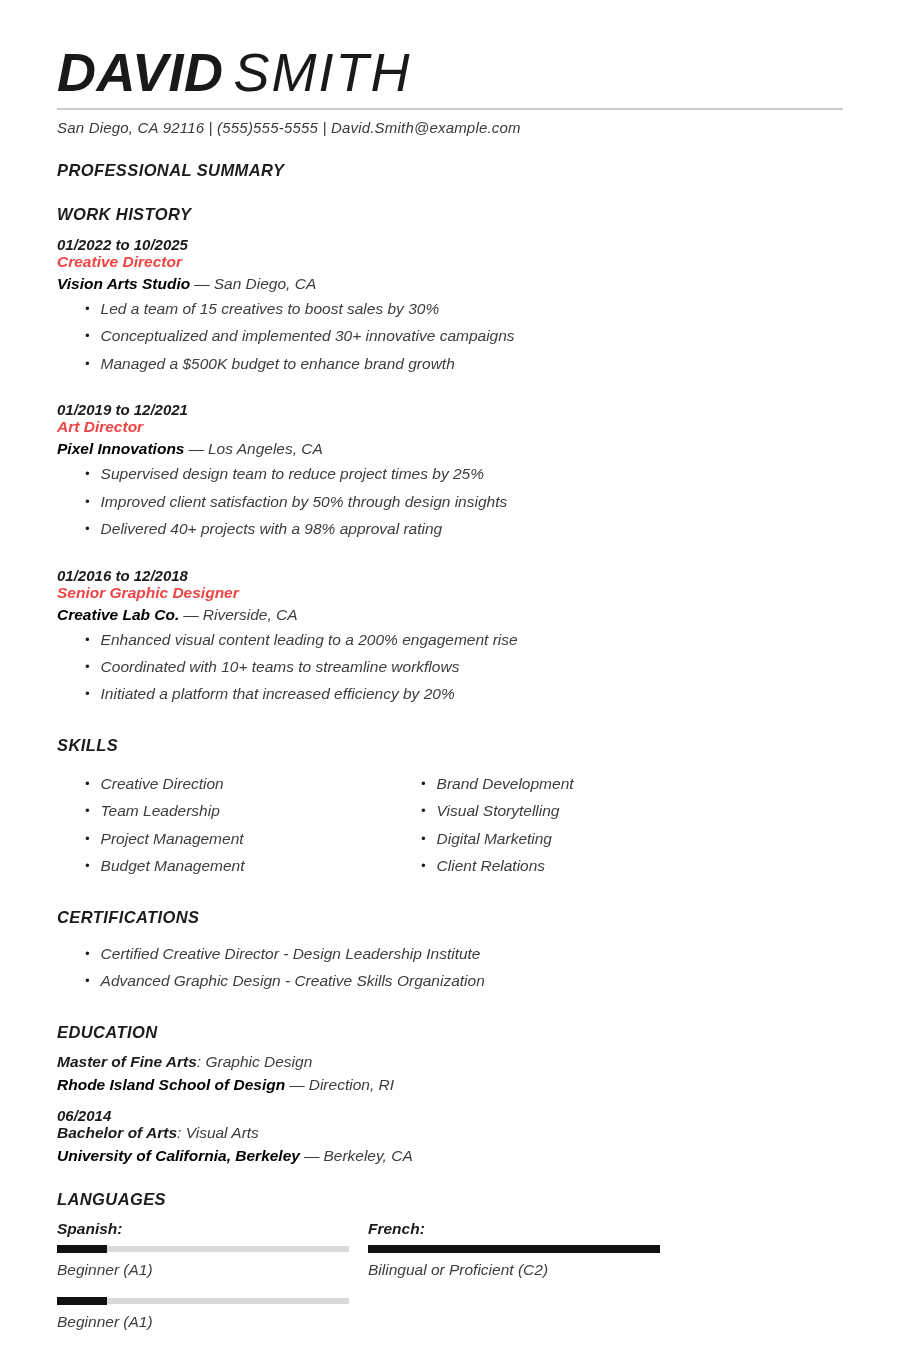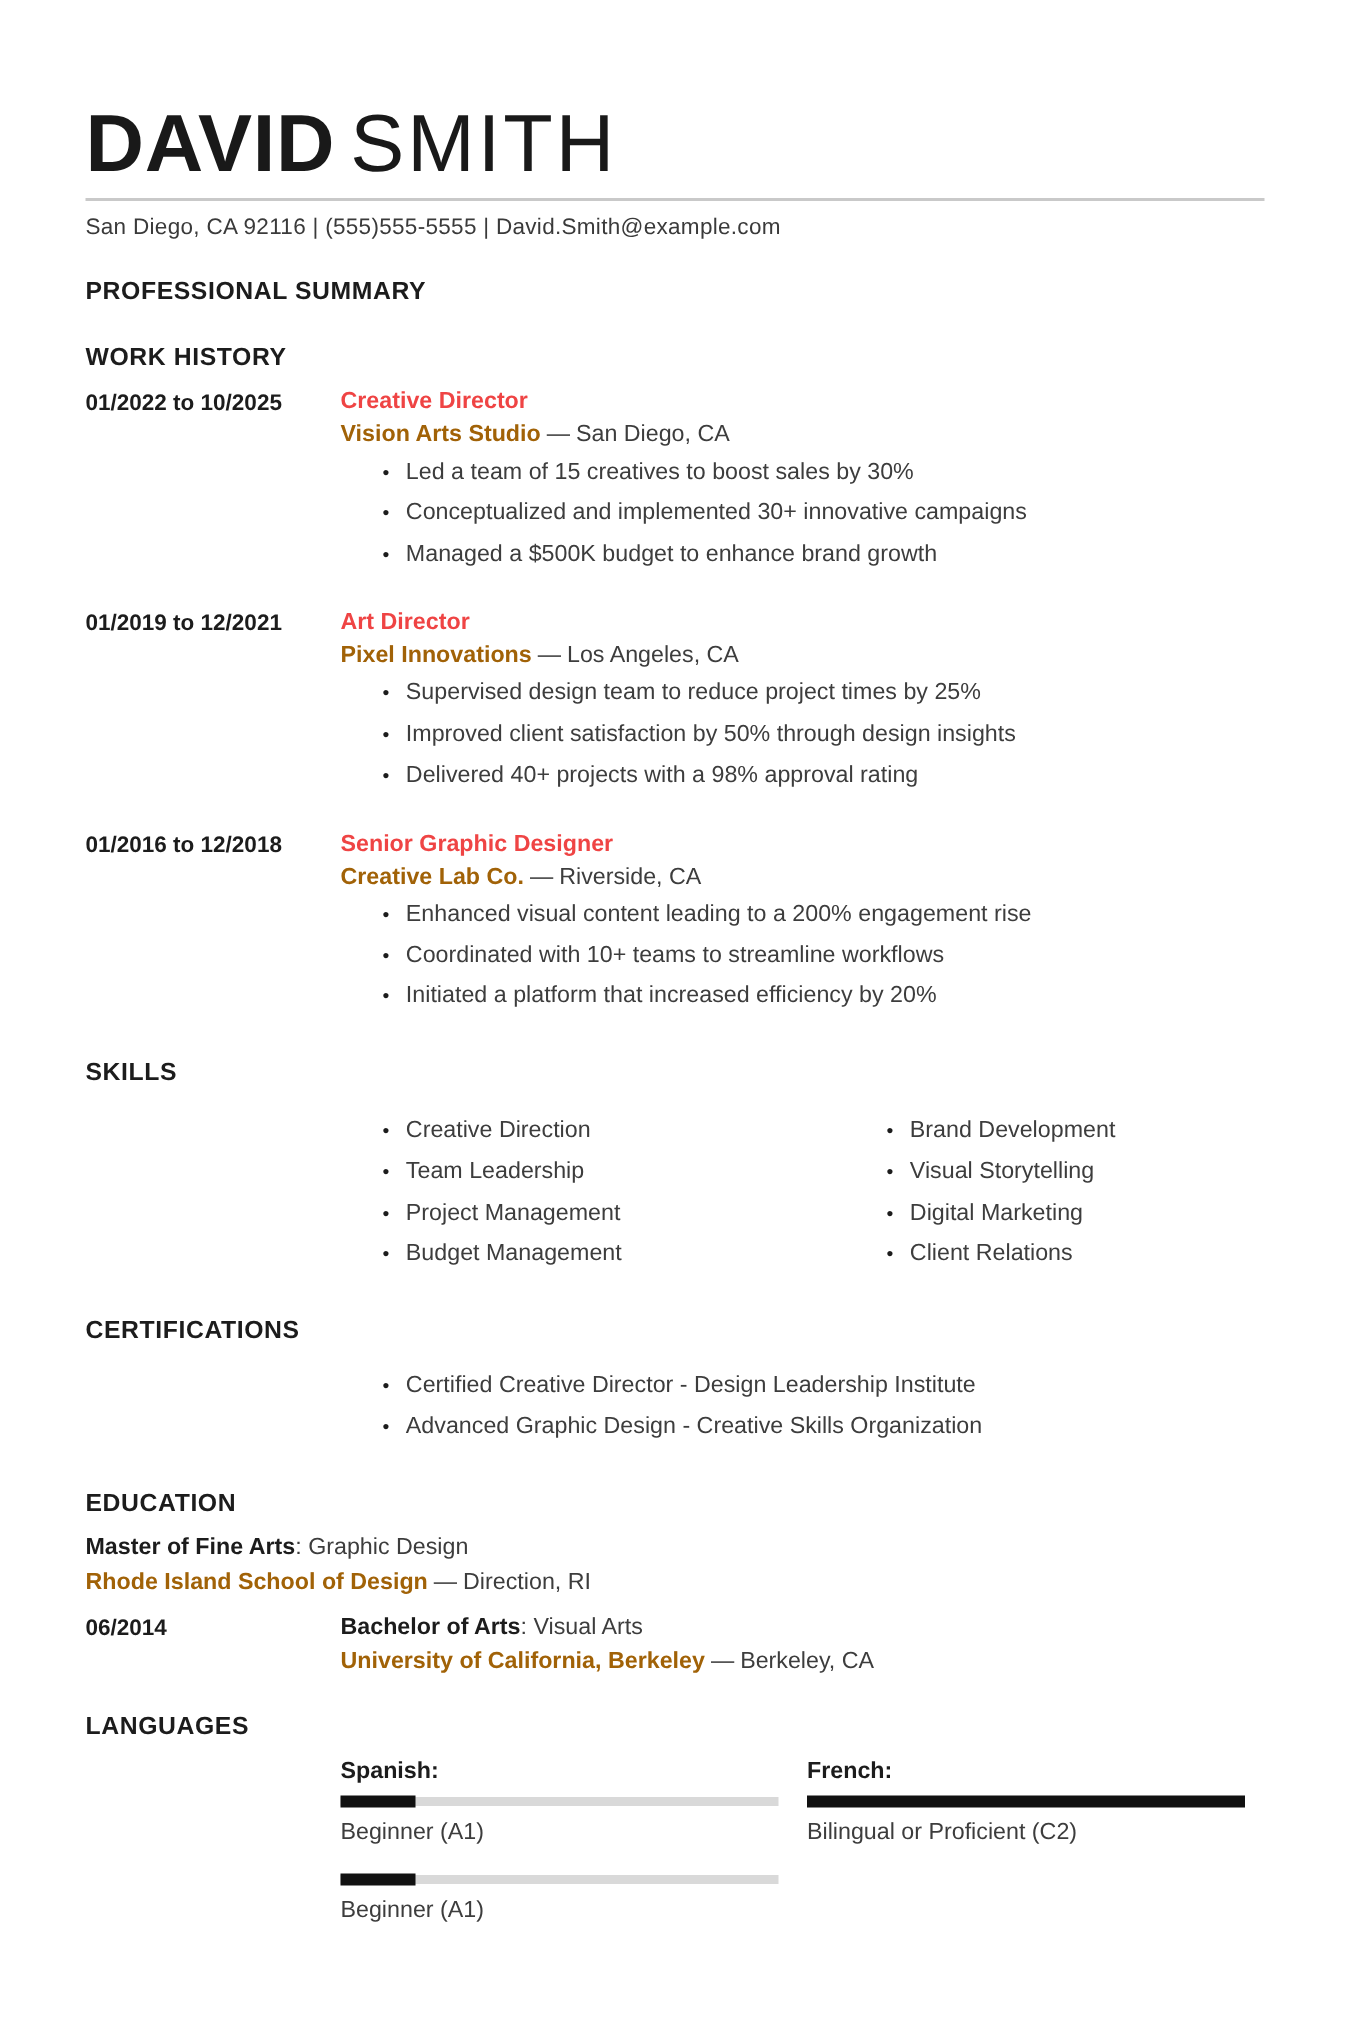--- a/index.html
+++ b/index.html
@@ -3,48 +3,48 @@
 <meta charset="utf-8">
 <style>
   * { box-sizing: border-box; }
   html, body { margin: 0; padding: 0; background: #ffffff; }
   body {
     width: 900px; height: 1350px; overflow: hidden;
     font-family: "Liberation Sans", "DejaVu Sans", sans-serif;
     color: #3d3d3d;
     -webkit-font-smoothing: antialiased;
   }
-  .page { width: 900px; height: 1035px; padding: 68px 57px 0 57px; }
+  .page { width: 900px; height: 1035px; padding: 44px 57px 0 57px; font-style: italic; }
 
   
   .name { font-size: 54px; line-height: 1.05; color: #191919; letter-spacing: 0.5px; white-space: nowrap; }
   .name .first { font-weight: 800; }
   .name .last  { font-weight: 300; margin-left: 10px; letter-spacing: 2px; }
   .rule { border: none; border-top: 2px solid #c9c9c9; margin: 7px 0 9px 0; }
   .contact { font-size: 15px; color: #3a3a3a; letter-spacing: 0.2px; }
 
   
   .section { margin-top: 25px; }
   .sec-heading {
     font-size: 16.5px; font-weight: 700; color: #1c1c1c;
     letter-spacing: 0.4px; margin: 0 0 11px 0;
   }
   .body-text { font-size: 15.5px; line-height: 1.5; color: #3d3d3d; max-width: 786px; }
 
   
-  .row { display: flex; }
+  .row { display: flex; flex-direction: column; }
   .gutter { width: 170px; flex-shrink: 0; }
   .content { flex: 1; min-width: 0; }
   .dates { font-size: 15px; font-weight: 700; color: #1c1c1c; padding-top: 1px; }
 
   
   .job { margin-bottom: 20px; }
   .job-title { font-size: 15.5px; font-weight: 700; color: #ef4444; margin-bottom: 4px; }
   .job-company-line { font-size: 15.5px; margin-bottom: 4px; }
-  .company, .school { font-weight: 700; color: #a16207; }
+  .company, .school { font-weight: 700; color: #000000; }
   .dash { color: #3d3d3d; padding: 0 4px; }
 
   ul.bullets { list-style: none; margin: 2px 0 0 0; padding: 0 0 0 28px; }
   ul.bullets li { display: flex; gap: 11px; margin: 5px 0; font-size: 15.5px; line-height: 1.45; }
   .bullet-dot { color: #1c1c1c; font-size: 13px; line-height: 1.7; flex-shrink: 0; }
 
   
   .skills-grid { display: grid; grid-template-columns: 336px auto; }
 
   

